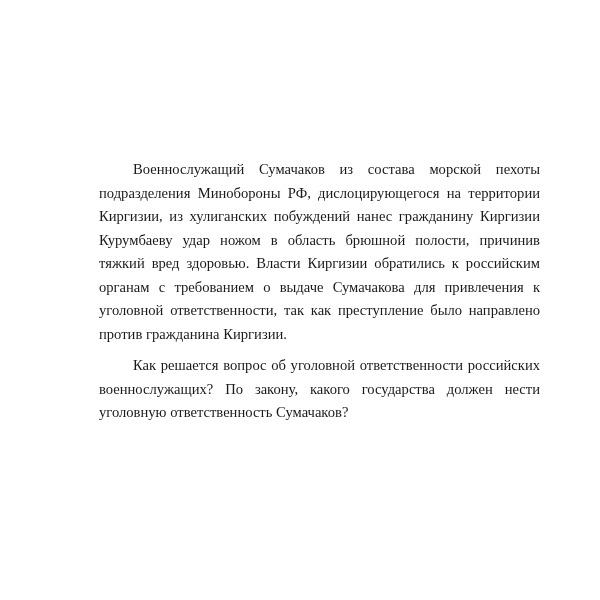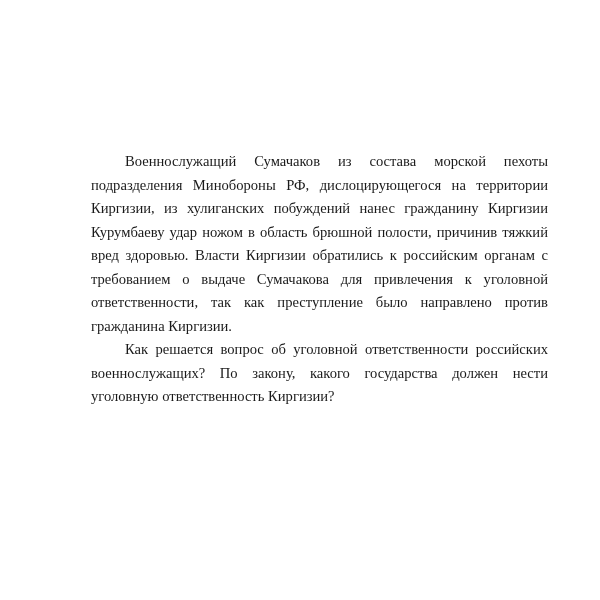--- a/index.html
+++ b/index.html
@@ -17,24 +17,24 @@
       position: absolute;
       left: 91px;
       top: 150px;
       width: 457px;
       font-family: "Liberation Serif", "DejaVu Serif", serif;
       font-size: 14.6px;
       line-height: 23.5px;
       color: #1a1a1a;
     }
     .para {
-      margin: 0;
+      margin: 8px;
       text-align: justify;
       text-indent: 34px;
     }
   </style>
 </head>
 <body>
 
 <div class="page">
   <p class="para">Военнослужащий Сумачаков из состава морской пехоты подразделения Минобороны РФ, дислоцирующегося на территории Киргизии, из хулиганских побуждений нанес гражданину Киргизии Курумбаеву удар ножом в область брюшной полости, причинив тяжкий вред здоровью. Власти Киргизии обратились к российским органам с требованием о выдаче Сумачакова для привлечения к уголовной ответственности, так как преступление было направлено против гражданина Киргизии.</p>
-  <p class="para">Как решается вопрос об уголовной ответственности российских военнослужащих? По закону, какого государства должен нести уголовную ответственность Киргизии?</p>
+  <p class="para">Как решается вопрос об уголовной ответственности российских военнослужащих? По закону, какого государства должен нести уголовную ответственность Сумачаков?</p>
 </div>
 
 </body></html>

